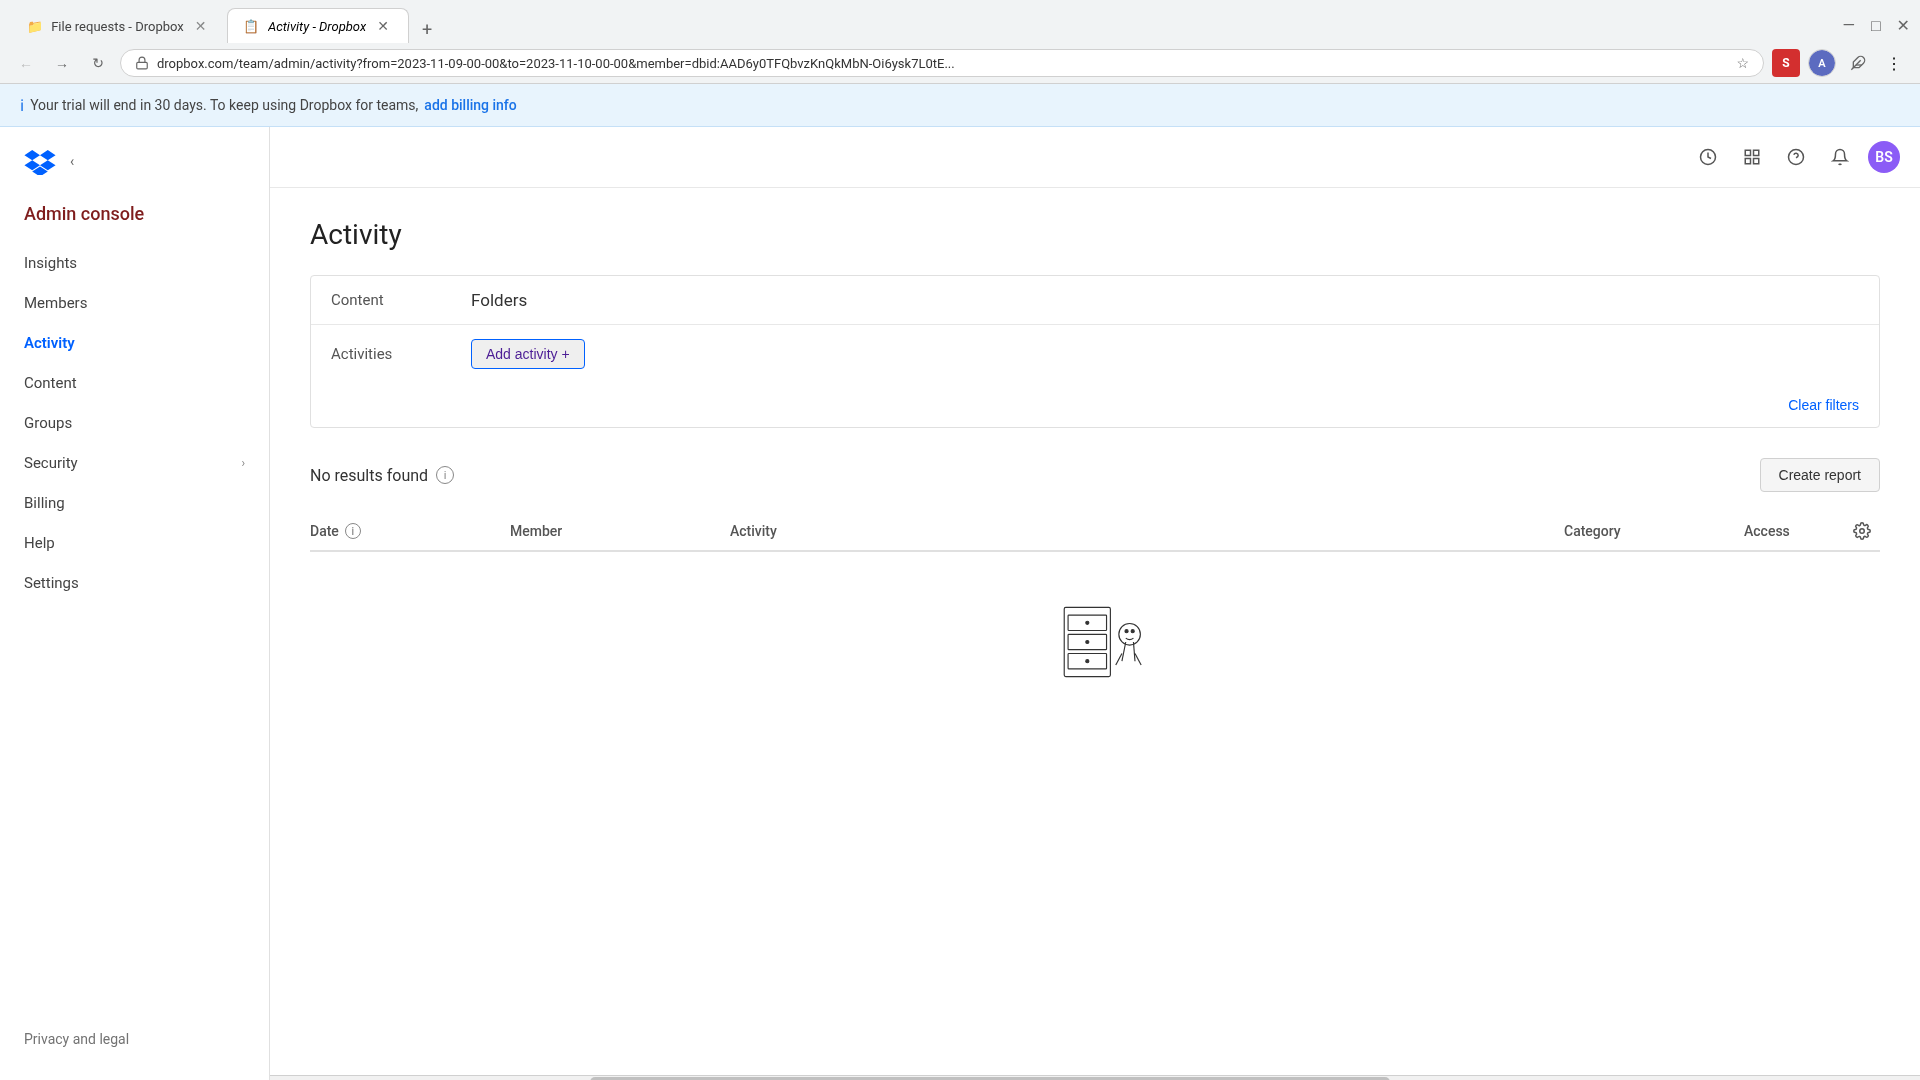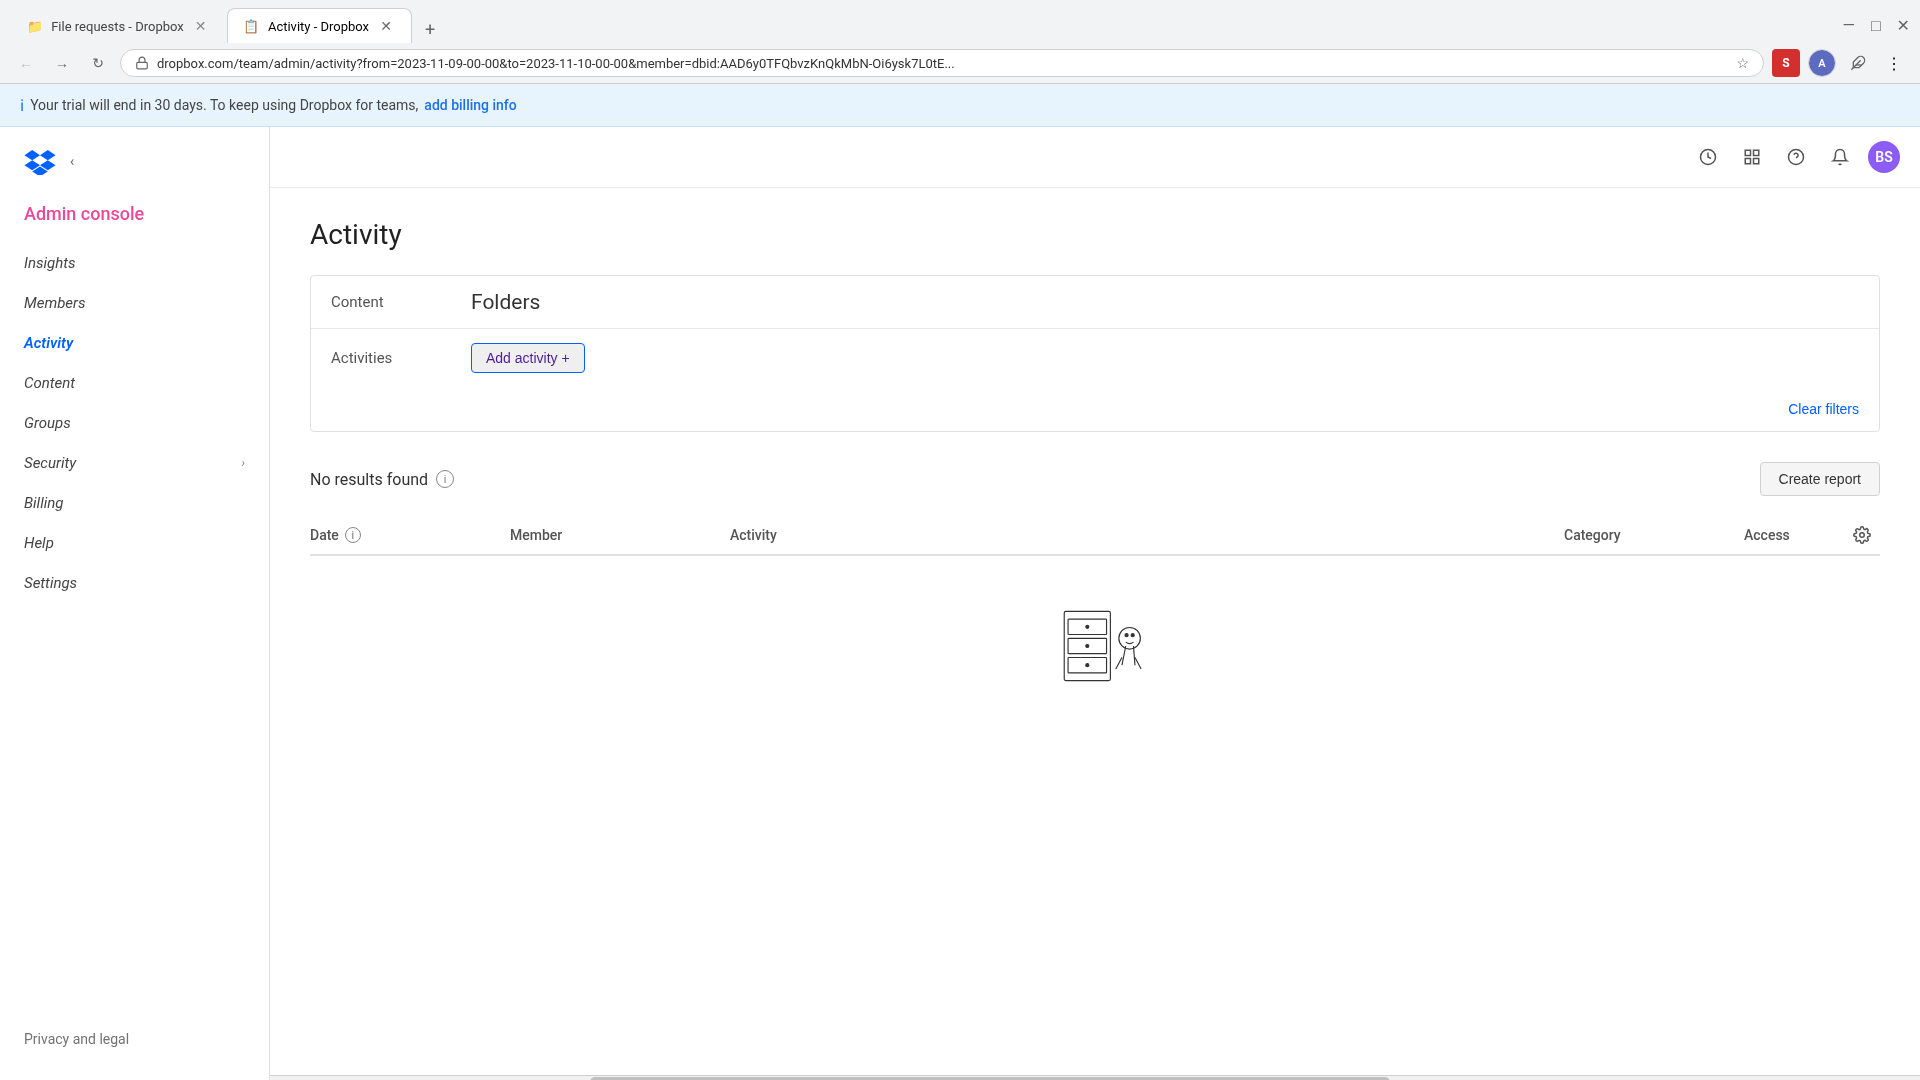--- a/index.html
+++ b/index.html
@@ -28,42 +28,42 @@
     .trial-banner-text { color: #444; }
     .trial-banner-link { color: #1a73e8; font-weight: 500; cursor: pointer; text-decoration: none; }
 
     
     .app-layout { display: flex; height: calc(1080px - 120px); }
 
     
     .sidebar { width: 270px; background: #fff; border-right: 1px solid #e0e0e0; display: flex; flex-direction: column; padding: 20px 0; flex-shrink: 0; }
     .sidebar-logo { display: flex; align-items: center; gap: 10px; padding: 0 24px 28px; }
     .sidebar-collapse-btn { font-size: 14px; color: #666; cursor: pointer; margin-left: 4px; }
-    .admin-console-label { padding: 0 24px 20px; font-size: 18px; color: #ec4899; font-weight: 500; }
-    .sidebar-nav { flex: 1; display: flex; flex-direction: column; gap: 2px; font-style: italic; }
+    .admin-console-label { padding: 0 24px 20px; font-size: 18px; color: #7f1d1d; font-weight: 500; }
+    .sidebar-nav { flex: 1; display: flex; flex-direction: column; gap: 2px; }
     .sidebar-item { display: flex; align-items: center; gap: 10px; padding: 10px 24px; font-size: 15px; color: #444; cursor: pointer; border-radius: 0; }
     .sidebar-item.active { color: #0061ff; font-weight: 600; }
     .sidebar-item .chevron { margin-left: auto; font-size: 12px; color: #888; }
     .sidebar-footer { padding: 20px 24px; font-size: 14px; color: #737373; cursor: pointer; }
 
     
     .main-content { flex: 1; display: flex; flex-direction: column; overflow: hidden; }
     .top-bar { display: flex; align-items: center; justify-content: flex-end; padding: 14px 20px; border-bottom: 1px solid #e8e8e8; gap: 12px; }
     .top-bar-icon { width: 32px; height: 32px; border-radius: 50%; display: flex; align-items: center; justify-content: center; cursor: pointer; color: #555; font-size: 16px; }
     .user-avatar { width: 32px; height: 32px; border-radius: 50%; background: #8b5cf6; color: #fff; display: flex; align-items: center; justify-content: center; font-size: 14px; font-weight: 600; cursor: pointer; }
 
     
     .page-content { flex: 1; overflow-y: auto; padding: 30px 40px; }
     .page-title { font-size: 28px; font-weight: 400; color: #222; margin-bottom: 24px; }
 
     
     .filter-section { border: 1px solid #e0e0e0; border-radius: 4px; margin-bottom: 20px; }
     .filter-row { display: flex; align-items: center; padding: 14px 20px; border-bottom: 1px solid #e8e8e8; }
     .filter-label { width: 140px; font-size: 15px; color: #555; }
-    .filter-value { flex: 1; font-size: 21px; color: #333; }
+    .filter-value { flex: 1; font-size: 17px; color: #333; }
     .filter-row-activities { display: flex; align-items: flex-start; padding: 14px 20px; }
     .activity-tag { display: inline-flex; align-items: center; gap: 6px; padding: 6px 14px; border: 1.5px solid #0061ff; border-radius: 4px; color: #4c1d95; font-size: 14px; cursor: pointer; }
     .clear-filters-row { display: flex; justify-content: flex-end; padding: 14px 20px; }
     .clear-filters-btn { color: #0061ff; font-size: 14px; cursor: pointer; background: none; border: none; }
 
     
     .results-header { display: flex; align-items: center; justify-content: space-between; padding: 10px 0; margin-bottom: 10px; }
     .results-title { display: flex; align-items: center; gap: 8px; font-size: 16px; color: #333; }
     .results-info-icon { width: 18px; height: 18px; border-radius: 50%; border: 1.5px solid #888; display: flex; align-items: center; justify-content: center; font-size: 11px; color: #888; cursor: pointer; }
     .create-report-btn { background: #f5f5f5; border: 1px solid #d0d0d0; border-radius: 4px; padding: 8px 18px; font-size: 14px; color: #333; cursor: pointer; }
@@ -95,21 +95,21 @@
     <div class="browser-tabs">
 
       <div class="browser-tab">
         <span style="font-size:13px;">📁</span>
         <span style="font-size:13px; max-width:150px; overflow:hidden; text-overflow:ellipsis; white-space:nowrap;">File requests - Dropbox</span>
         <span class="tab-close">✕</span>
       </div>
 
       <div class="browser-tab active">
         <span style="font-size:13px;">📋</span>
-        <span style="font-size:13px; max-width:150px; overflow:hidden; text-overflow:ellipsis; white-space:nowrap;">Activity - Dropbox</span>
+        <span style="font-size:13px; max-width:150px; overflow:hidden; text-overflow:ellipsis; white-space:nowrap;font-style:italic;">Activity - Dropbox</span>
         <span class="tab-close">✕</span>
       </div>
       <div class="new-tab-btn">+</div>
     </div>
     <div class="window-controls">
       <span class="window-control">—</span>
       <span class="window-control">□</span>
       <span class="window-control">✕</span>
     </div>
   </div>

